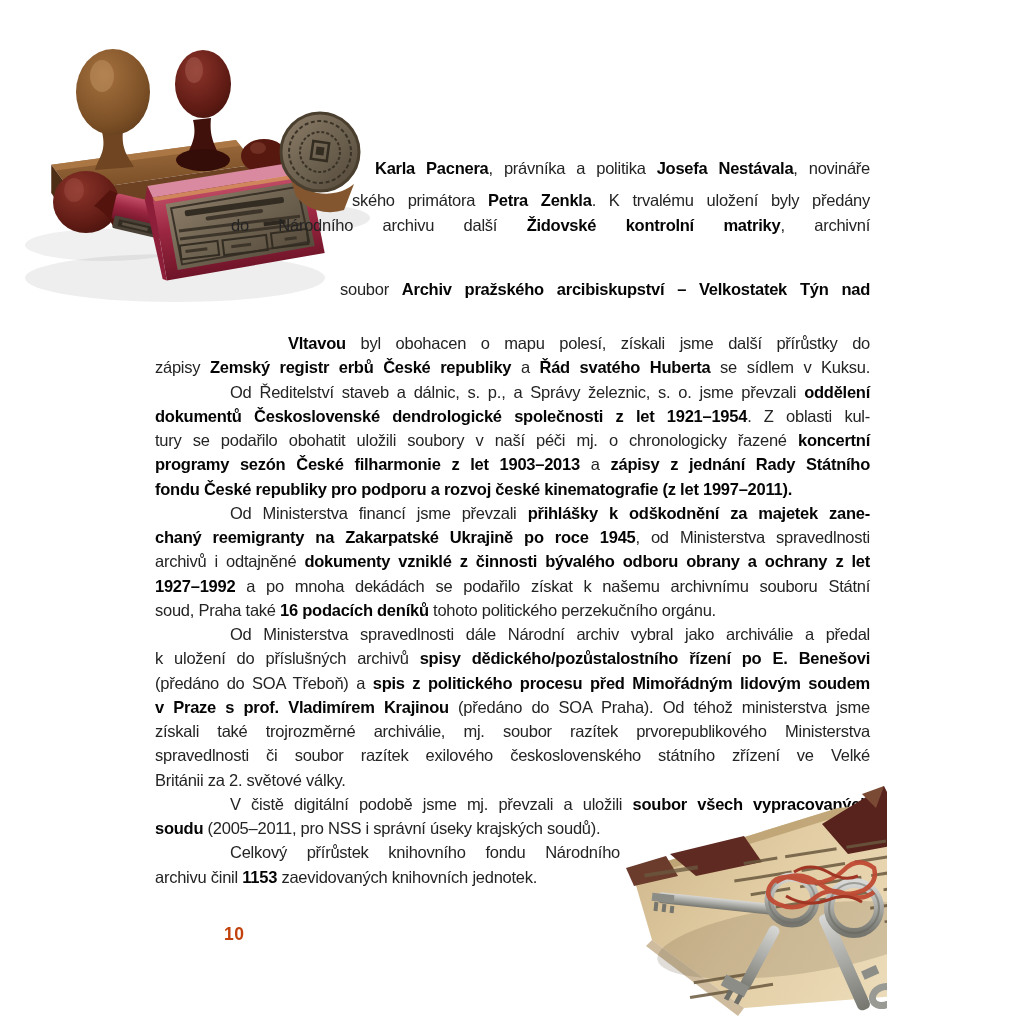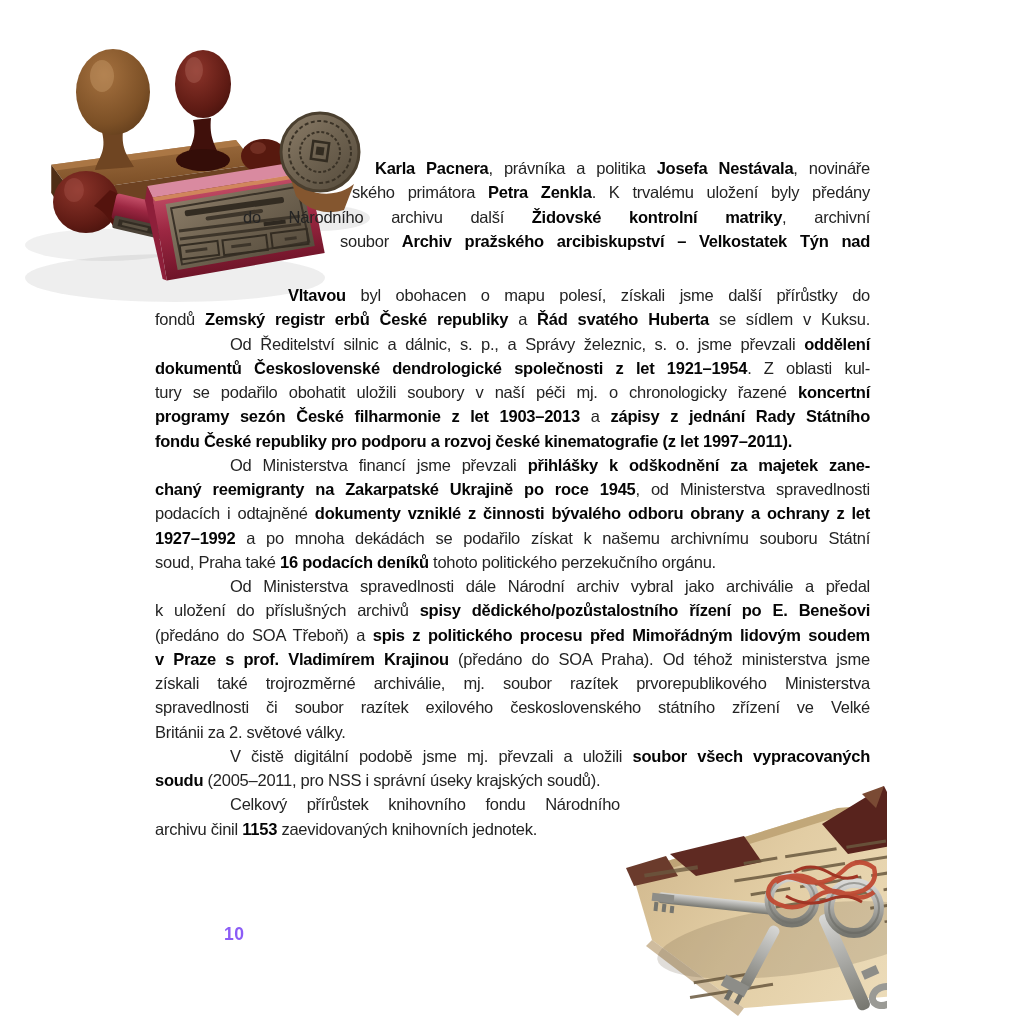--- a/index.html
+++ b/index.html
@@ -125,49 +125,49 @@
     <path d="M 278 150 A 40 34 0 0 0 344 164 L 334 190 A 40 34 0 0 1 286 176 Z" fill="#84562f"></path>
     <circle cx="310" cy="132" r="39" fill="url(#gBronze)" stroke="#4a3f2f" stroke-width="3"></circle>
     <circle cx="310" cy="132" r="31" fill="none" stroke="#3a3226" stroke-width="2" stroke-dasharray="4 2.5"></circle>
     <circle cx="310" cy="132" r="20" fill="none" stroke="#3a3226" stroke-width="2" stroke-dasharray="3 2"></circle>
     <rect x="302" y="122" width="16" height="18" fill="none" stroke="#332c21" stroke-width="2.5" transform="rotate(8 310 131)"></rect>
     <rect x="306" y="127" width="8" height="8" fill="#332c21" transform="rotate(8 310 131)"></rect>
   </svg>
 
   <div class="textblock" id="textblock">
       <div class="line" style="padding-left: 220px;"><span class="b">Karla Pacnera</span><span class="r">, právníka a politika </span><span class="b">Josefa Nestávala</span><span class="r">, novináře</span></div>
-      <div class="line" style="padding-left: 197px;"><span class="r">ského primátora </span><span class="b">Petra Zenkla</span><span class="r">. K trvalému uložení byly předány</span></div>
-      <div class="line" style="padding-left: 76px; margin-left: 12px;"><span class="r">do Národního archivu další </span><span class="b">Židovské kontrolní matriky</span><span class="r">, archivní</span></div>
-      <div class="line" style="padding-left: 185px;"><span class="r">soubor </span><span class="b">Archiv pražského arcibiskupství – Velkostatek Týn nad</span></div>
+      <div class="line" style="padding-left: 197px; margin-top: 8px;"><span class="r">ského primátora </span><span class="b">Petra Zenkla</span><span class="r">. K trvalému uložení byly předány</span></div>
+      <div class="line" style="padding-left: 76px;"><span class="r">do Národního archivu další </span><span class="b">Židovské kontrolní matriky</span><span class="r">, archivní</span></div>
+      <div class="line" style="padding-left: 185px; margin-top: 40px;"><span class="r">soubor </span><span class="b">Archiv pražského arcibiskupství – Velkostatek Týn nad</span></div>
       <div class="line" style="padding-left: 133px; margin-top: 30px;"><span class="b">Vltavou</span><span class="r"> byl obohacen o mapu polesí, získali jsme další přírůstky do</span></div>
-      <div class="line"><span class="r">fondů </span><span class="b">Zemský registr erbů České republiky</span><span class="r"> a </span><span class="b">Řád svatého Huberta</span><span class="r"> se sídlem v Kuksu.</span></div>
-      <div class="line" style="padding-left: 75px;"><span class="r">Od Ředitelství silnic a dálnic, s. p., a Správy železnic, s. o. jsme převzali </span><span class="b">oddělení</span></div>
+      <div class="line"><span class="r">zápisy </span><span class="b">Zemský registr erbů České republiky</span><span class="r"> a </span><span class="b">Řád svatého Huberta</span><span class="r"> se sídlem v Kuksu.</span></div>
+      <div class="line" style="padding-left: 75px;"><span class="r">Od Ředitelství staveb a dálnic, s. p., a Správy železnic, s. o. jsme převzali </span><span class="b">oddělení</span></div>
       <div class="line"><span class="b">dokumentů Československé dendrologické společnosti z let 1921–1954</span><span class="r">. Z oblasti kul-</span></div>
       <div class="line"><span class="r">tury se podařilo obohatit uložili soubory v naší péči mj. o chronologicky řazené </span><span class="b">koncertní</span></div>
       <div class="line"><span class="b">programy sezón České filharmonie z let 1903–2013</span><span class="r"> a </span><span class="b">zápisy z jednání Rady Státního</span></div>
       <div class="line nj"><span class="b">fondu České republiky pro podporu a rozvoj české kinematografie (z let 1997–2011).</span></div>
       <div class="line" style="padding-left: 75px;"><span class="r">Od Ministerstva financí jsme převzali </span><span class="b">přihlášky k odškodnění za majetek zane-</span></div>
       <div class="line"><span class="b">chaný reemigranty na Zakarpatské Ukrajině po roce 1945</span><span class="r">, od Ministerstva spravedlnosti</span></div>
-      <div class="line"><span class="r">podacích i odtajněné </span><span class="b">dokumenty vzniklé z činnosti bývalého odboru obrany a ochrany z let</span></div>
+      <div class="line"><span class="r">archivů i odtajněné </span><span class="b">dokumenty vzniklé z činnosti bývalého odboru obrany a ochrany z let</span></div>
       <div class="line"><span class="b">1927–1992</span><span class="r"> a po mnoha dekádách se podařilo získat k našemu archivnímu souboru Státní</span></div>
       <div class="line nj"><span class="r">soud, Praha také </span><span class="b">16 podacích deníků</span><span class="r"> tohoto politického perzekučního orgánu.</span></div>
       <div class="line" style="padding-left: 75px;"><span class="r">Od Ministerstva spravedlnosti dále Národní archiv vybral jako archiválie a předal</span></div>
       <div class="line"><span class="r">k uložení do příslušných archivů </span><span class="b">spisy dědického/pozůstalostního řízení po E. Benešovi</span></div>
       <div class="line"><span class="r">(předáno do SOA Třeboň) a </span><span class="b">spis z politického procesu před Mimořádným lidovým soudem</span></div>
       <div class="line"><span class="b">v Praze s prof. Vladimírem Krajinou</span><span class="r"> (předáno do SOA Praha). Od téhož ministerstva jsme</span></div>
       <div class="line"><span class="r">získali také trojrozměrné archiválie, mj. soubor razítek prvorepublikového Ministerstva</span></div>
       <div class="line"><span class="r">spravedlnosti či soubor razítek exilového československého státního zřízení ve Velké</span></div>
       <div class="line nj"><span class="r">Británii za 2. světové války.</span></div>
       <div class="line" style="padding-left: 75px;"><span class="r">V čistě digitální podobě jsme mj. převzali a uložili </span><span class="b">soubor všech vypracovaných</span></div>
       <div class="line nj"><span class="b">soudu</span><span class="r"> (2005–2011, pro NSS i správní úseky krajských soudů).</span></div>
       <div class="line" style="padding-left: 75px; padding-right: 250px;"><span class="r">Celkový přírůstek knihovního fondu Národního</span></div>
       <div class="line nj"><span class="r">archivu činil </span><span class="b">1153</span><span class="r"> zaevidovaných knihovních jednotek.</span></div>
     </div>
 
-  <div class="pagenum" style="color: #8b5cf6;">10</div>
+  <div class="pagenum" style="color: #c2410c;">10</div>
 
   <svg class="keys-art" viewBox="0 0 398 274" aria-hidden="true">
     <defs>
       <linearGradient id="gPaper" x1="0" y1="0" x2="1" y2="0.35">
         <stop offset="0" stop-color="#cdb489"></stop>
           <stop offset="0.45" stop-color="#e2cda4"></stop>
           <stop offset="1" stop-color="#efe0bf"></stop>
       </linearGradient>
       <linearGradient id="gKey" x1="0" y1="0" x2="0" y2="1">
         <stop offset="0" stop-color="#d8d8d6"></stop>

